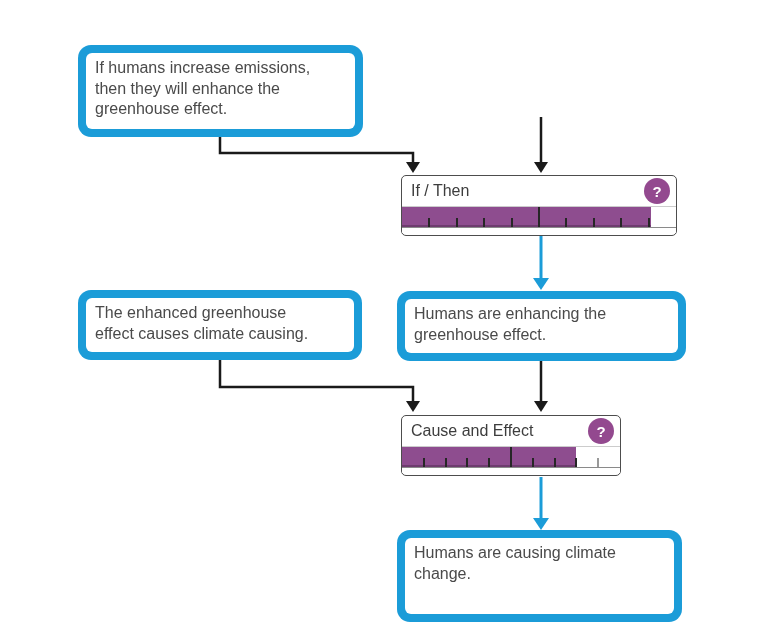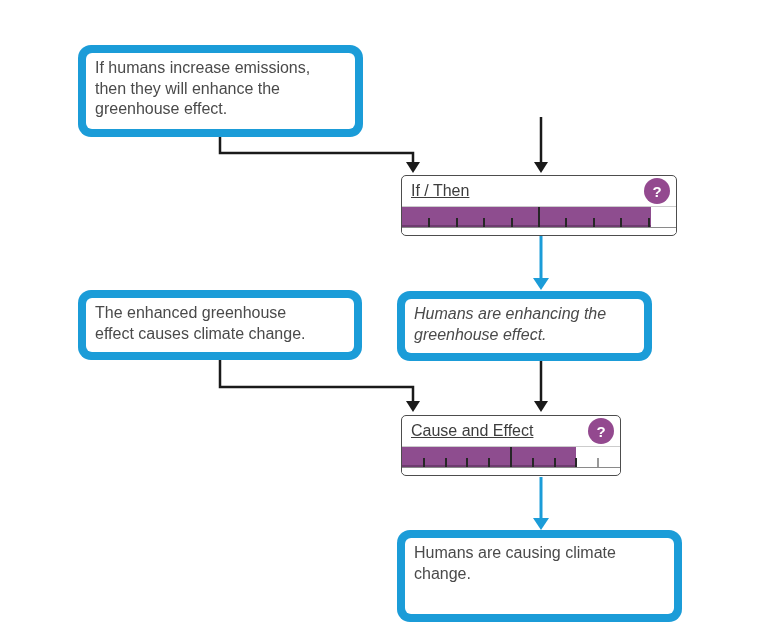--- a/index.html
+++ b/index.html
@@ -47,21 +47,20 @@
     box-sizing: border-box;
     overflow: hidden;
   }
   .op-title-row {
     position: relative;
     height: 30px;
     padding: 6px 40px 0 9px;
     font-size: 16px;
     color: #3d3d3d;
     box-sizing: border-box;
-    text-decoration: underline;
   }
   .help-btn {
     position: absolute;
     right: 6px;
     top: 2px;
     width: 26px;
     height: 26px;
     border-radius: 50%;
     color: #ffffff;
     font-size: 15px;
@@ -122,24 +121,24 @@
 
   <div class="claim" style="left:78px; top:45px; width:285px; height:92px;">
     <div class="claim-inner">If humans increase emissions,
 then they will enhance the
 greenhouse effect.</div>
   </div>
 
 
   <div class="claim" style="left:78px; top:290px; width:284px; height:70px;">
     <div class="claim-inner">The enhanced greenhouse
-effect causes climate change.</div>
+effect causes climate causing.</div>
   </div>
 
-  <div class="claim" style="left:397px; top:291px; width:255px; height:70px;font-style:italic;">
+  <div class="claim" style="left:397px; top:291px; width:289px; height:70px;">
     <div class="claim-inner">Humans are enhancing the
 greenhouse effect.</div>
   </div>
 
   <div class="claim" style="left:397px; top:530px; width:285px; height:92px;">
     <div class="claim-inner">Humans are causing climate
 change.</div>
   </div>
 
   <div class="operator" style="left:401px; top:175px; width:276px; height:61px;">

